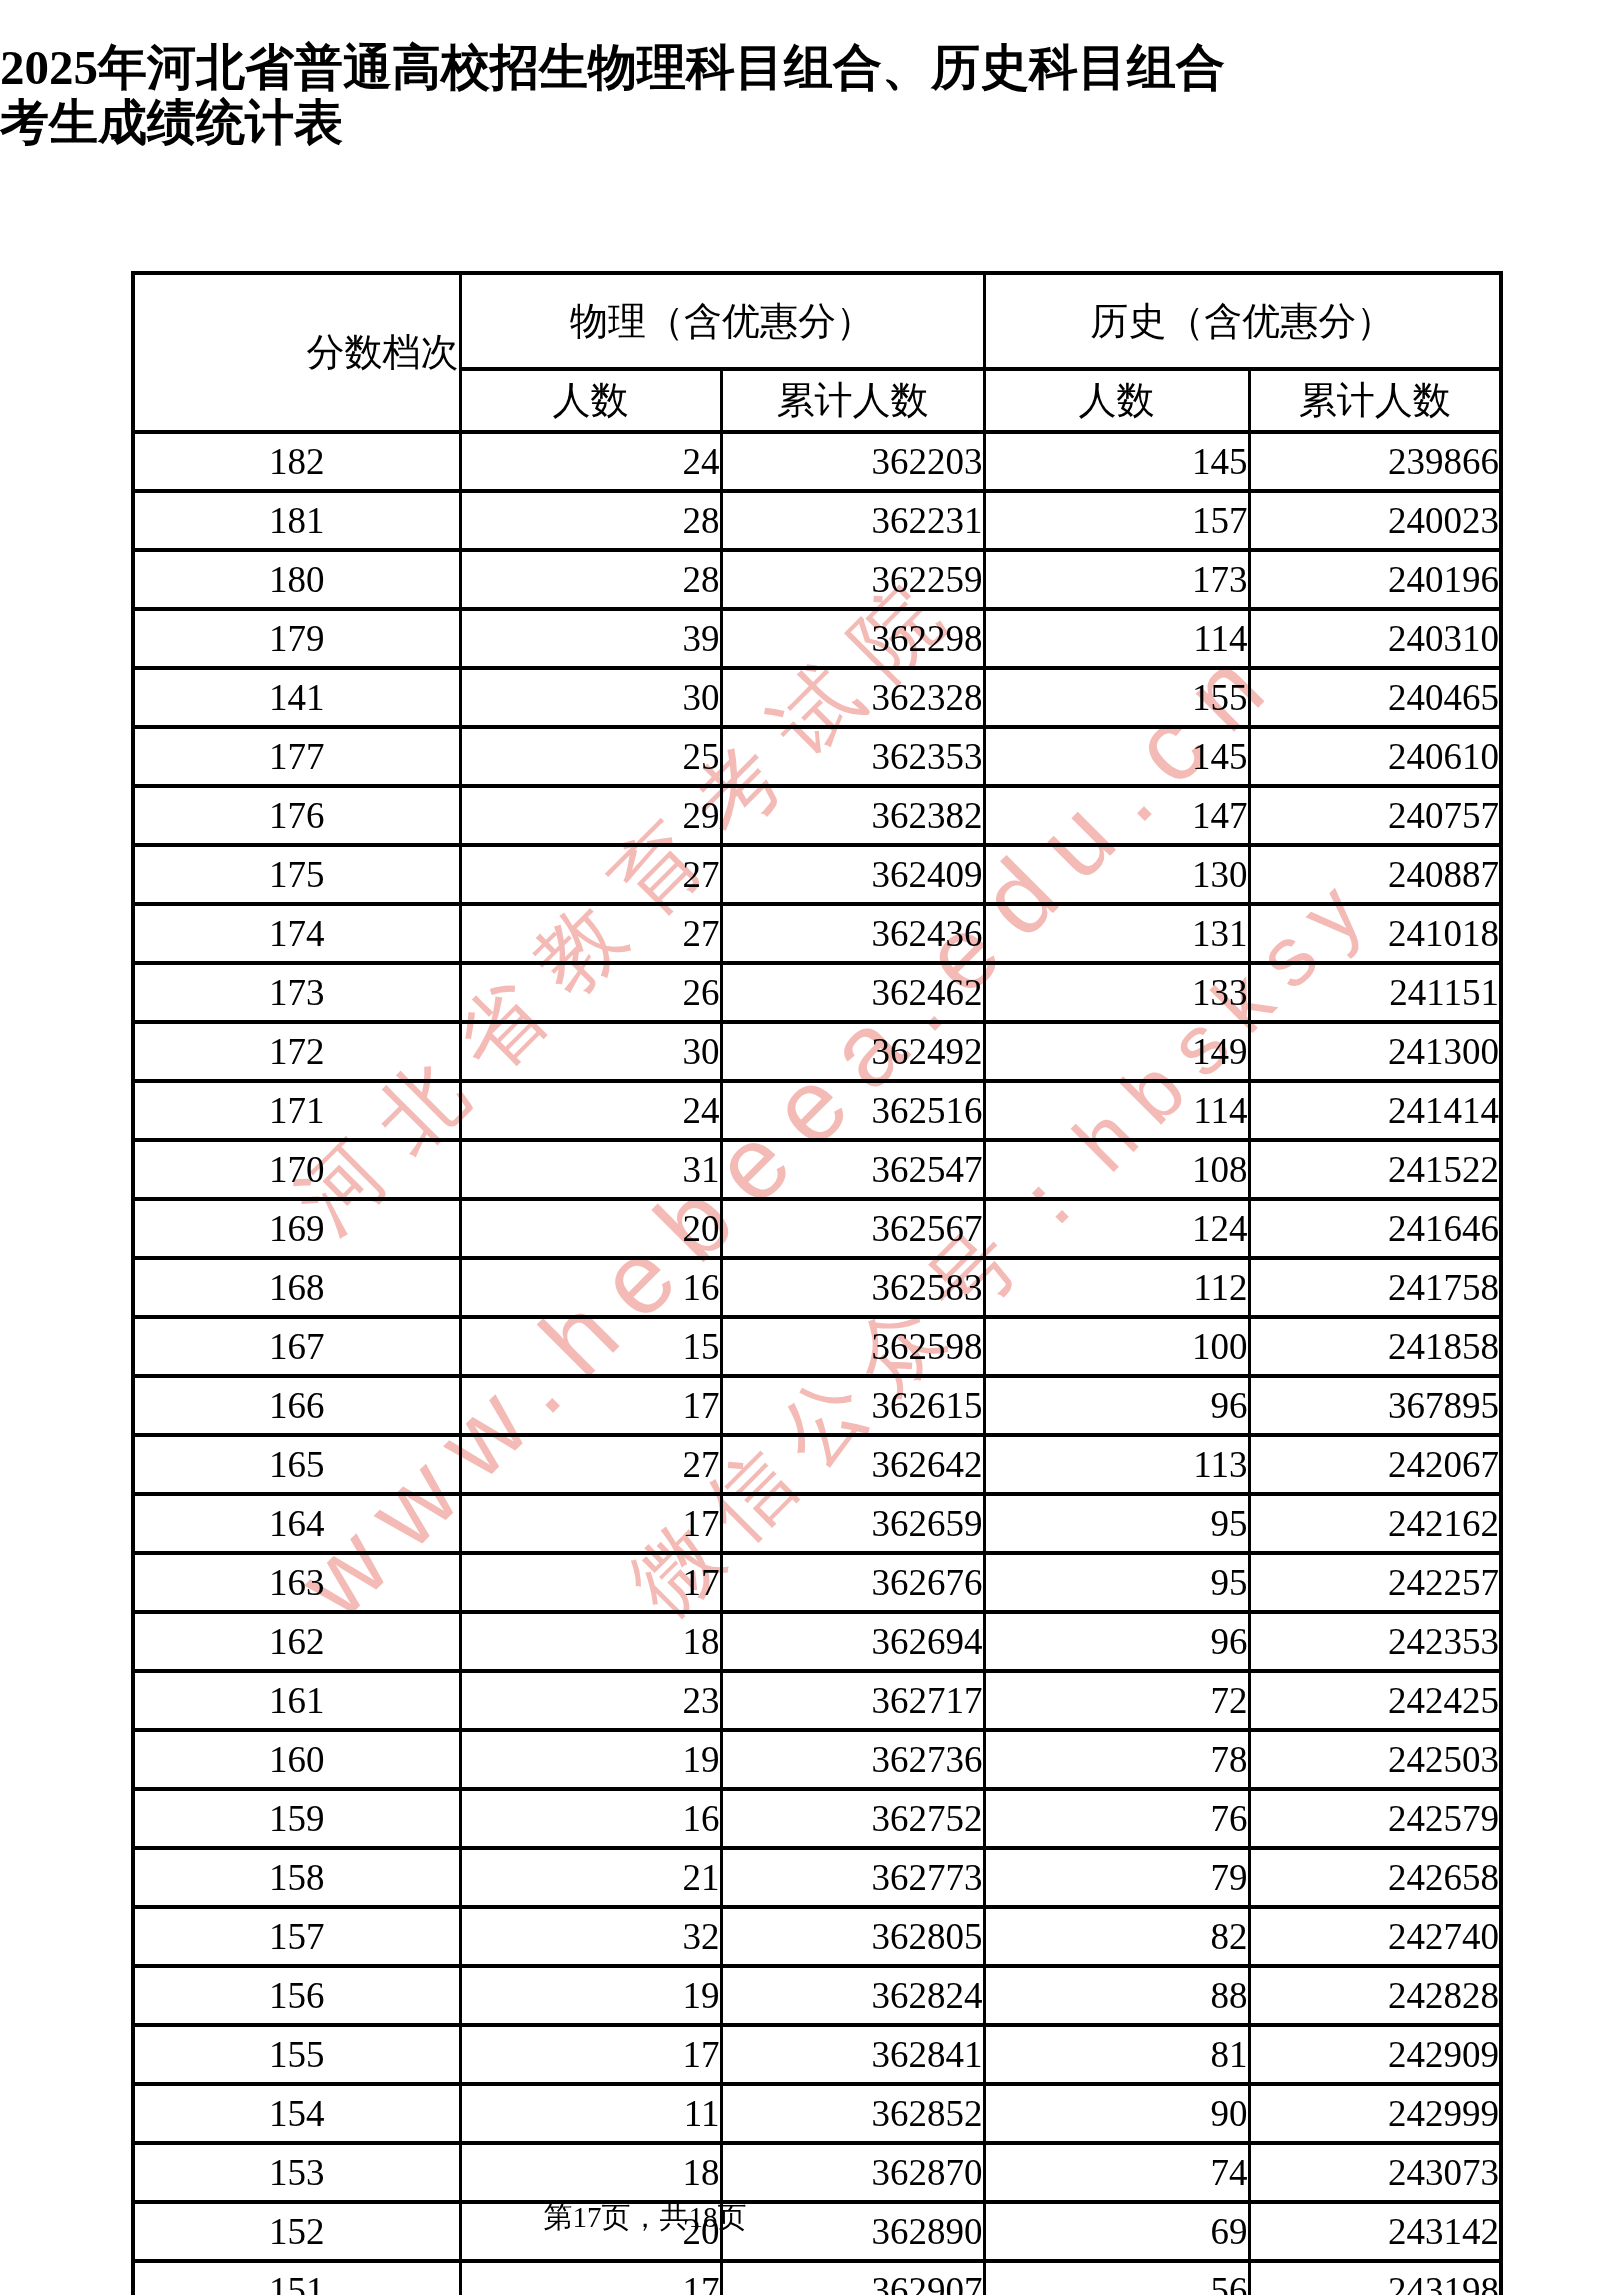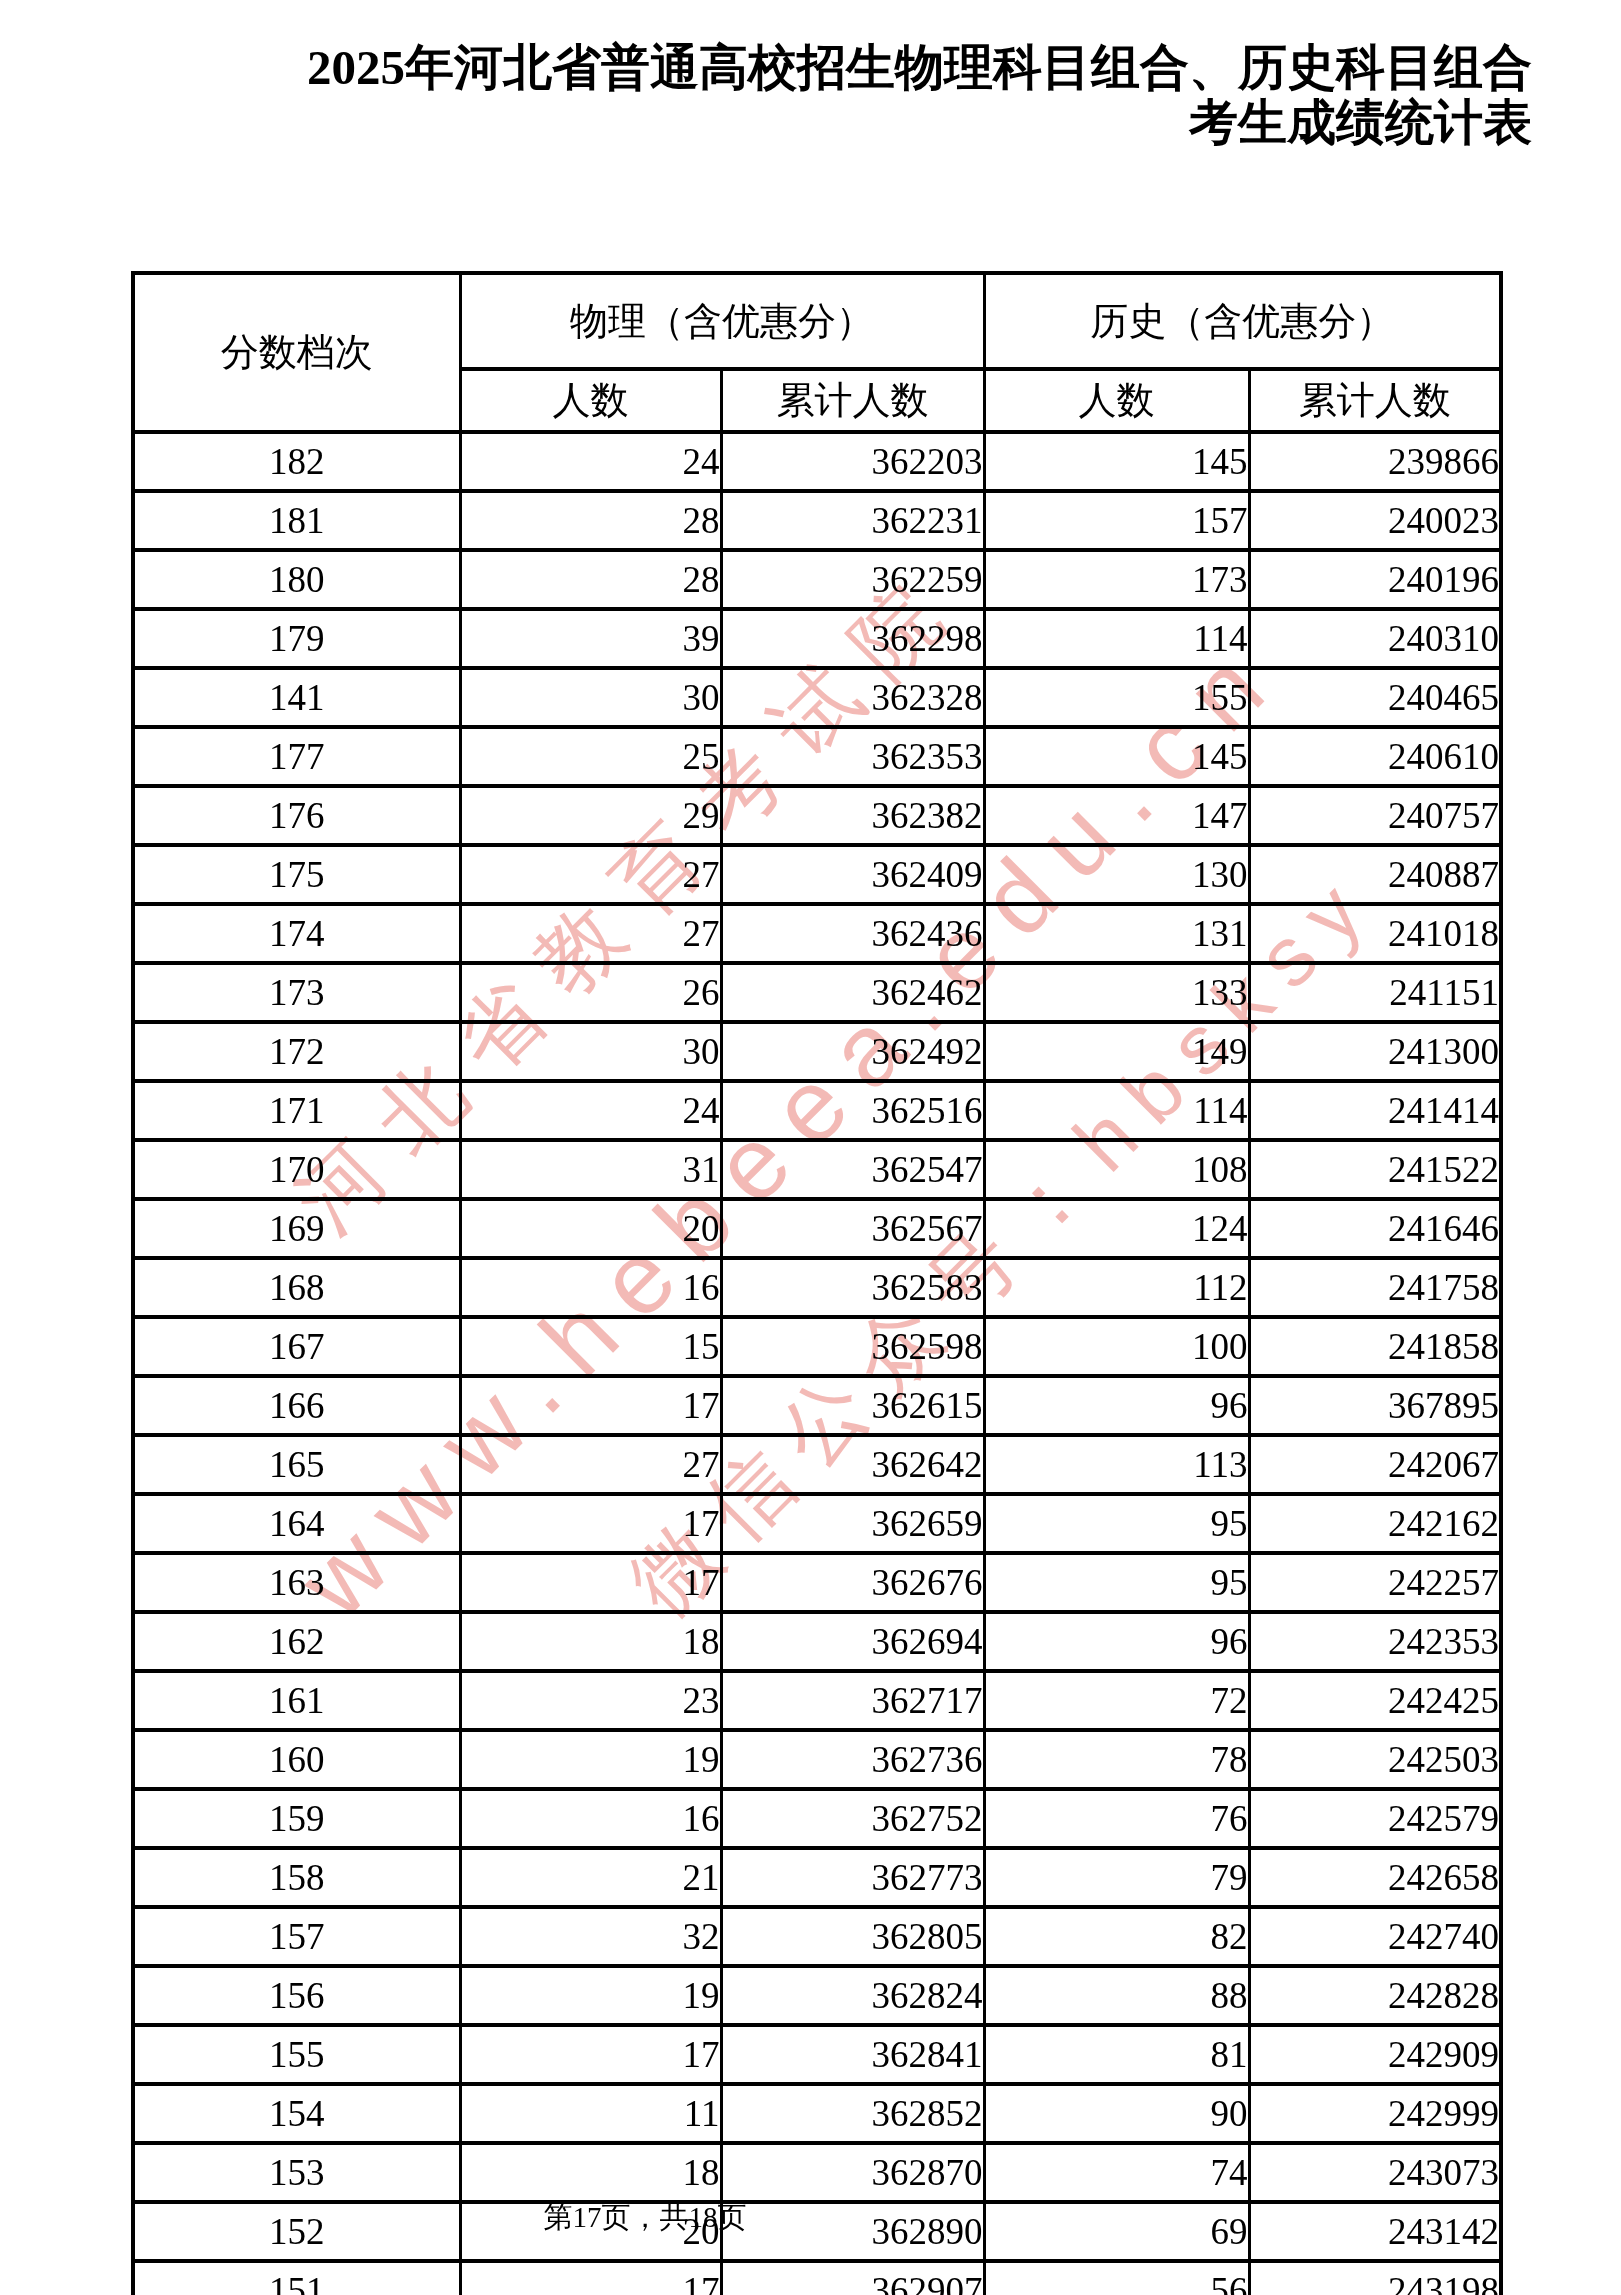--- a/index.html
+++ b/index.html
@@ -17,40 +17,40 @@
     white-space:nowrap;
     color:rgba(231,118,110,0.5);
     z-index:0;
     pointer-events:none;
   }
   .wm-cjk{font-size:84px;letter-spacing:28px;font-family:"Liberation Sans","DejaVu Sans",sans-serif;}
   .wm-url{font-size:102px;letter-spacing:24.5px;font-family:"Liberation Sans","DejaVu Sans",sans-serif;}
   .wm-mix{font-size:84px;letter-spacing:20.4px;font-family:"Liberation Sans","DejaVu Sans",sans-serif;}
   .title{
     position:absolute;left:0;top:40px;width:1532px;
-    text-align:right;font-weight:bold;font-size:49px;line-height:55px;
+    text-align:left;font-weight:bold;font-size:49px;line-height:55px;
     z-index:1;
   }
   table.score-table{
     position:absolute;left:131px;top:271px;
     border-collapse:collapse;table-layout:fixed;
     z-index:1;background:transparent;
     font-size:37px;
   }
   table.score-table th, table.score-table td{
     border:3.1px solid #000;
     border-top-width:4.1px;border-bottom-width:4.1px;
     padding:0;
     background:transparent;
     font-weight:normal;
   }
   table.score-table{border:4.1px solid #000;}
   th.h1{height:92px;font-size:38px;text-align:center;}
   th.h2{height:59px;font-size:38px;text-align:center;margin-left:8px;}
-  th.score-h{font-size:38px;text-align:center;font-family:Liberation Mono, monospace;}
+  th.score-h{font-size:38px;text-align:right;font-family:Liberation Mono, monospace;}
   tbody td{height:55px;}
   td.num{text-align:right;padding-right:19.4px;}
   td.score{text-align:center;}
   .footer{
     position:absolute;left:0;top:2198px;width:1290px;
     text-align:center;font-size:29px;z-index:1;
   }
 </style>
 </head>
 <body>

